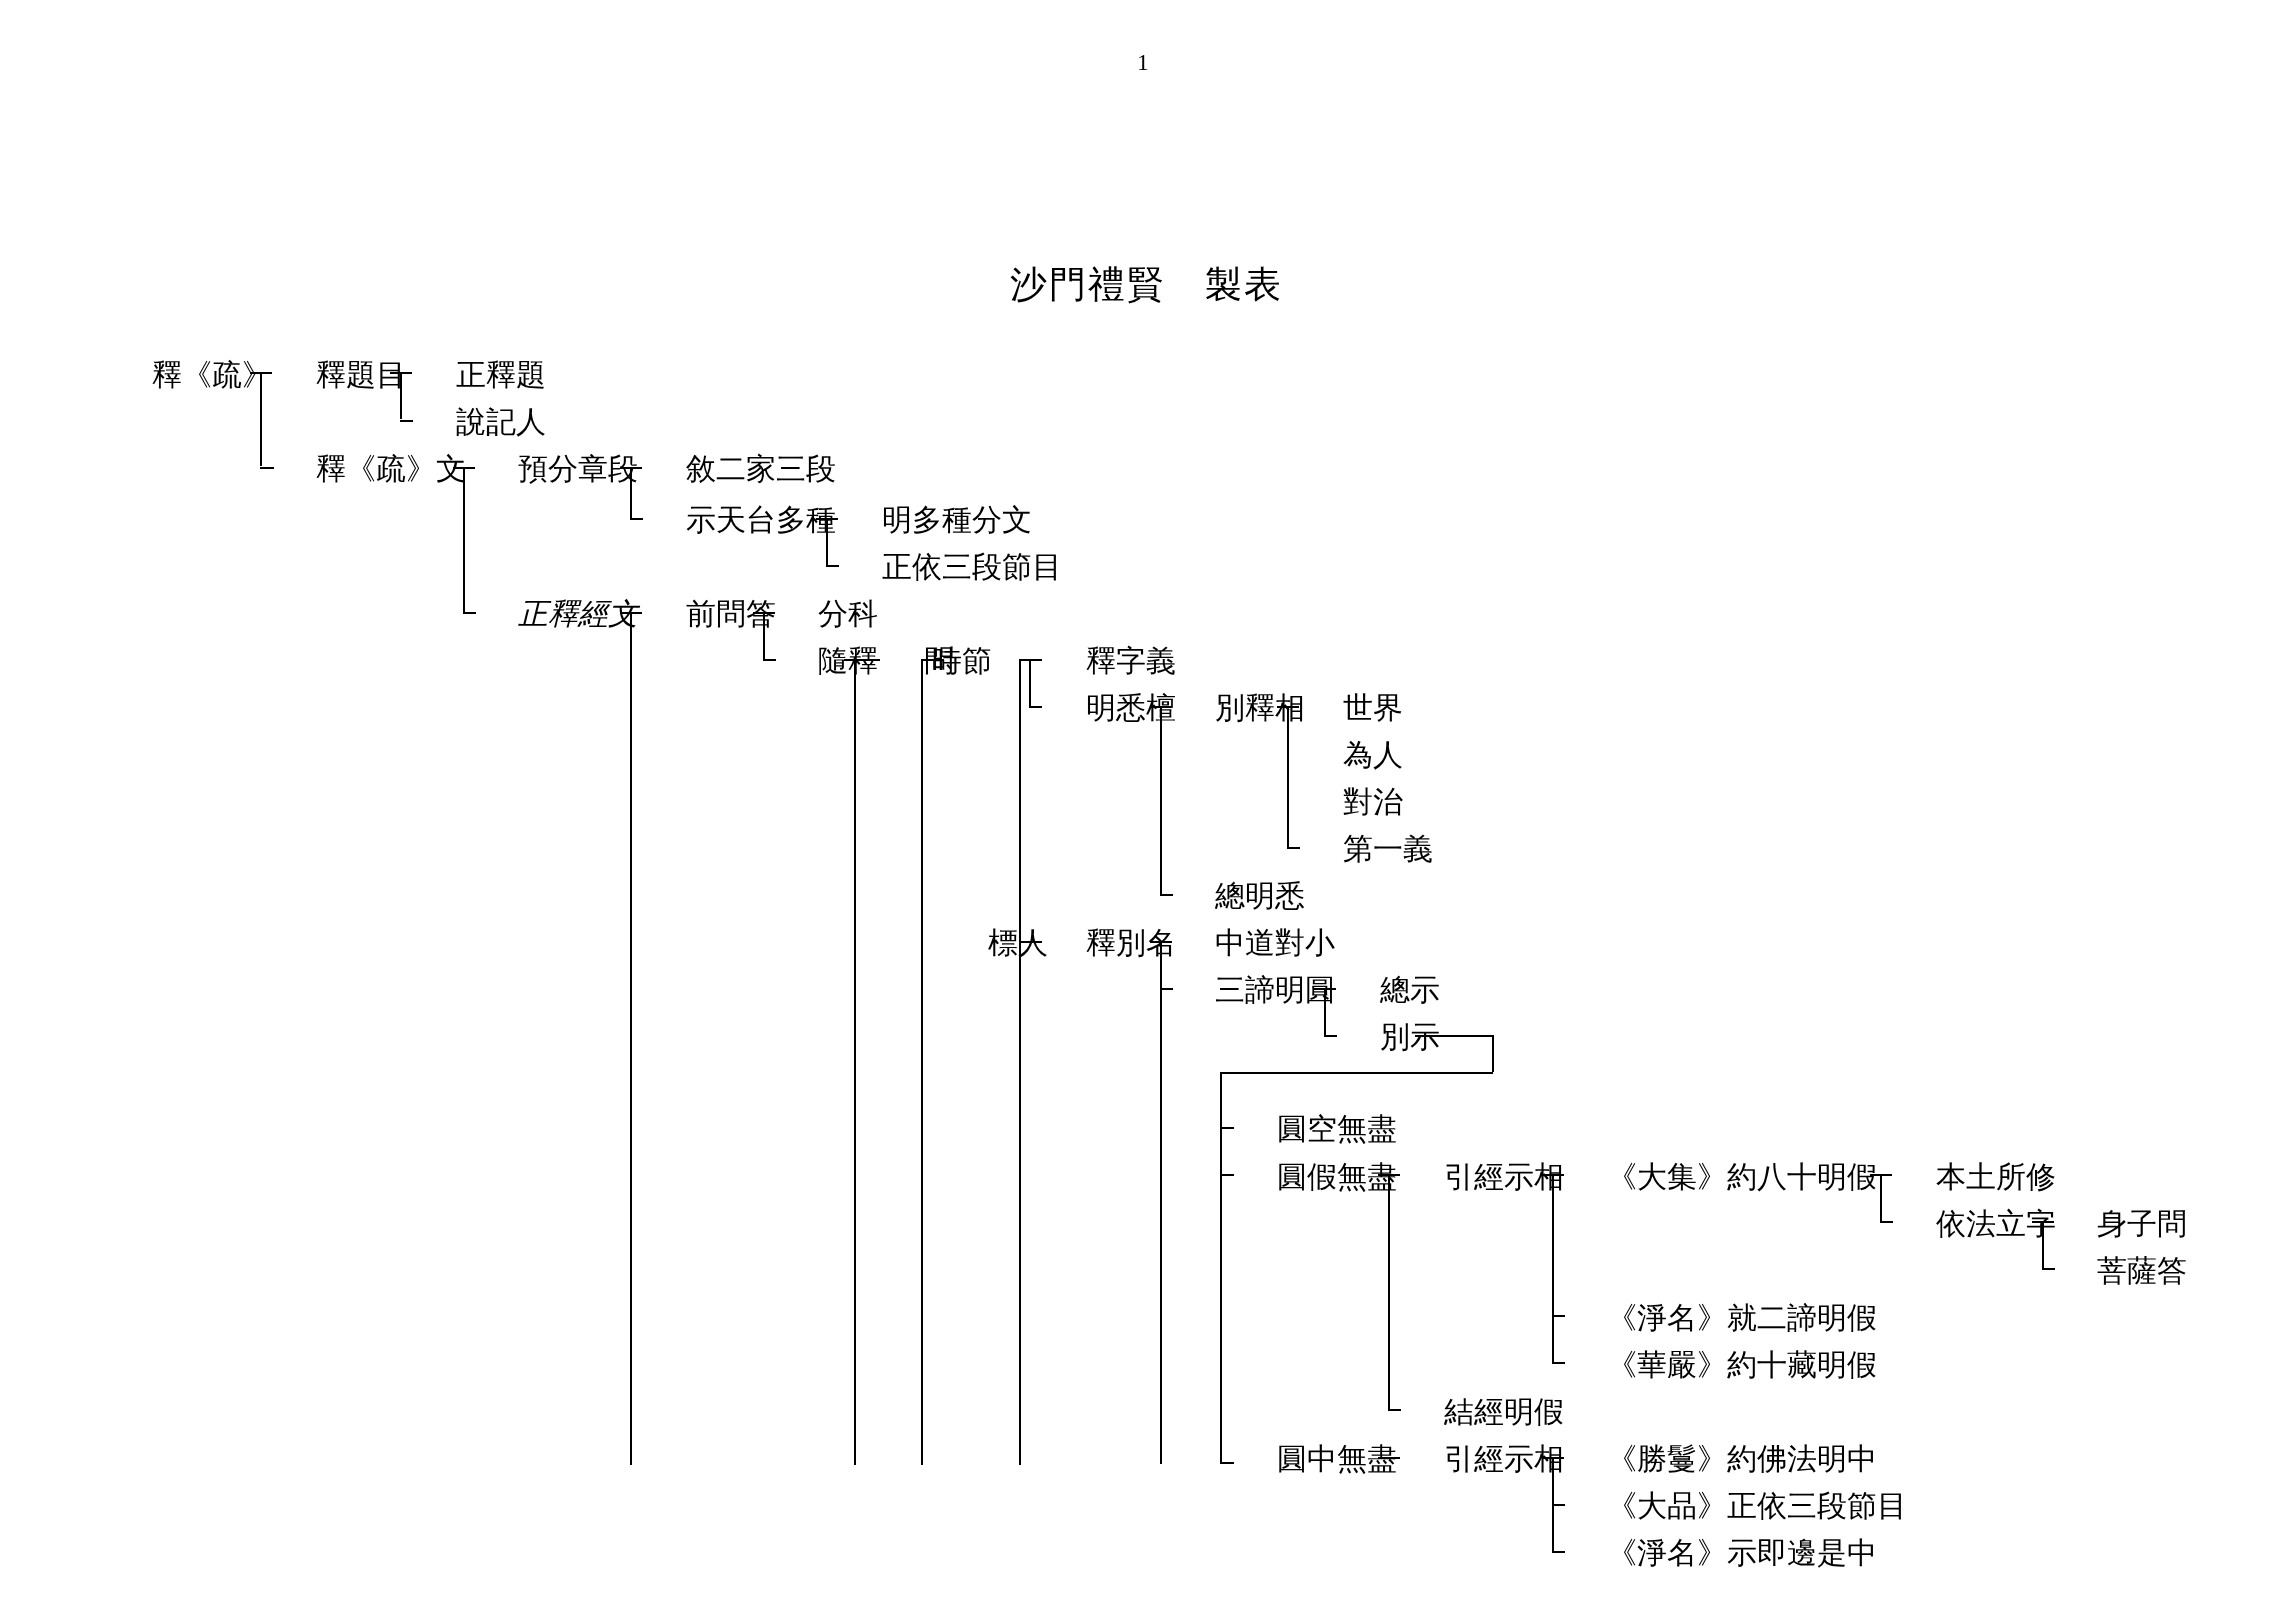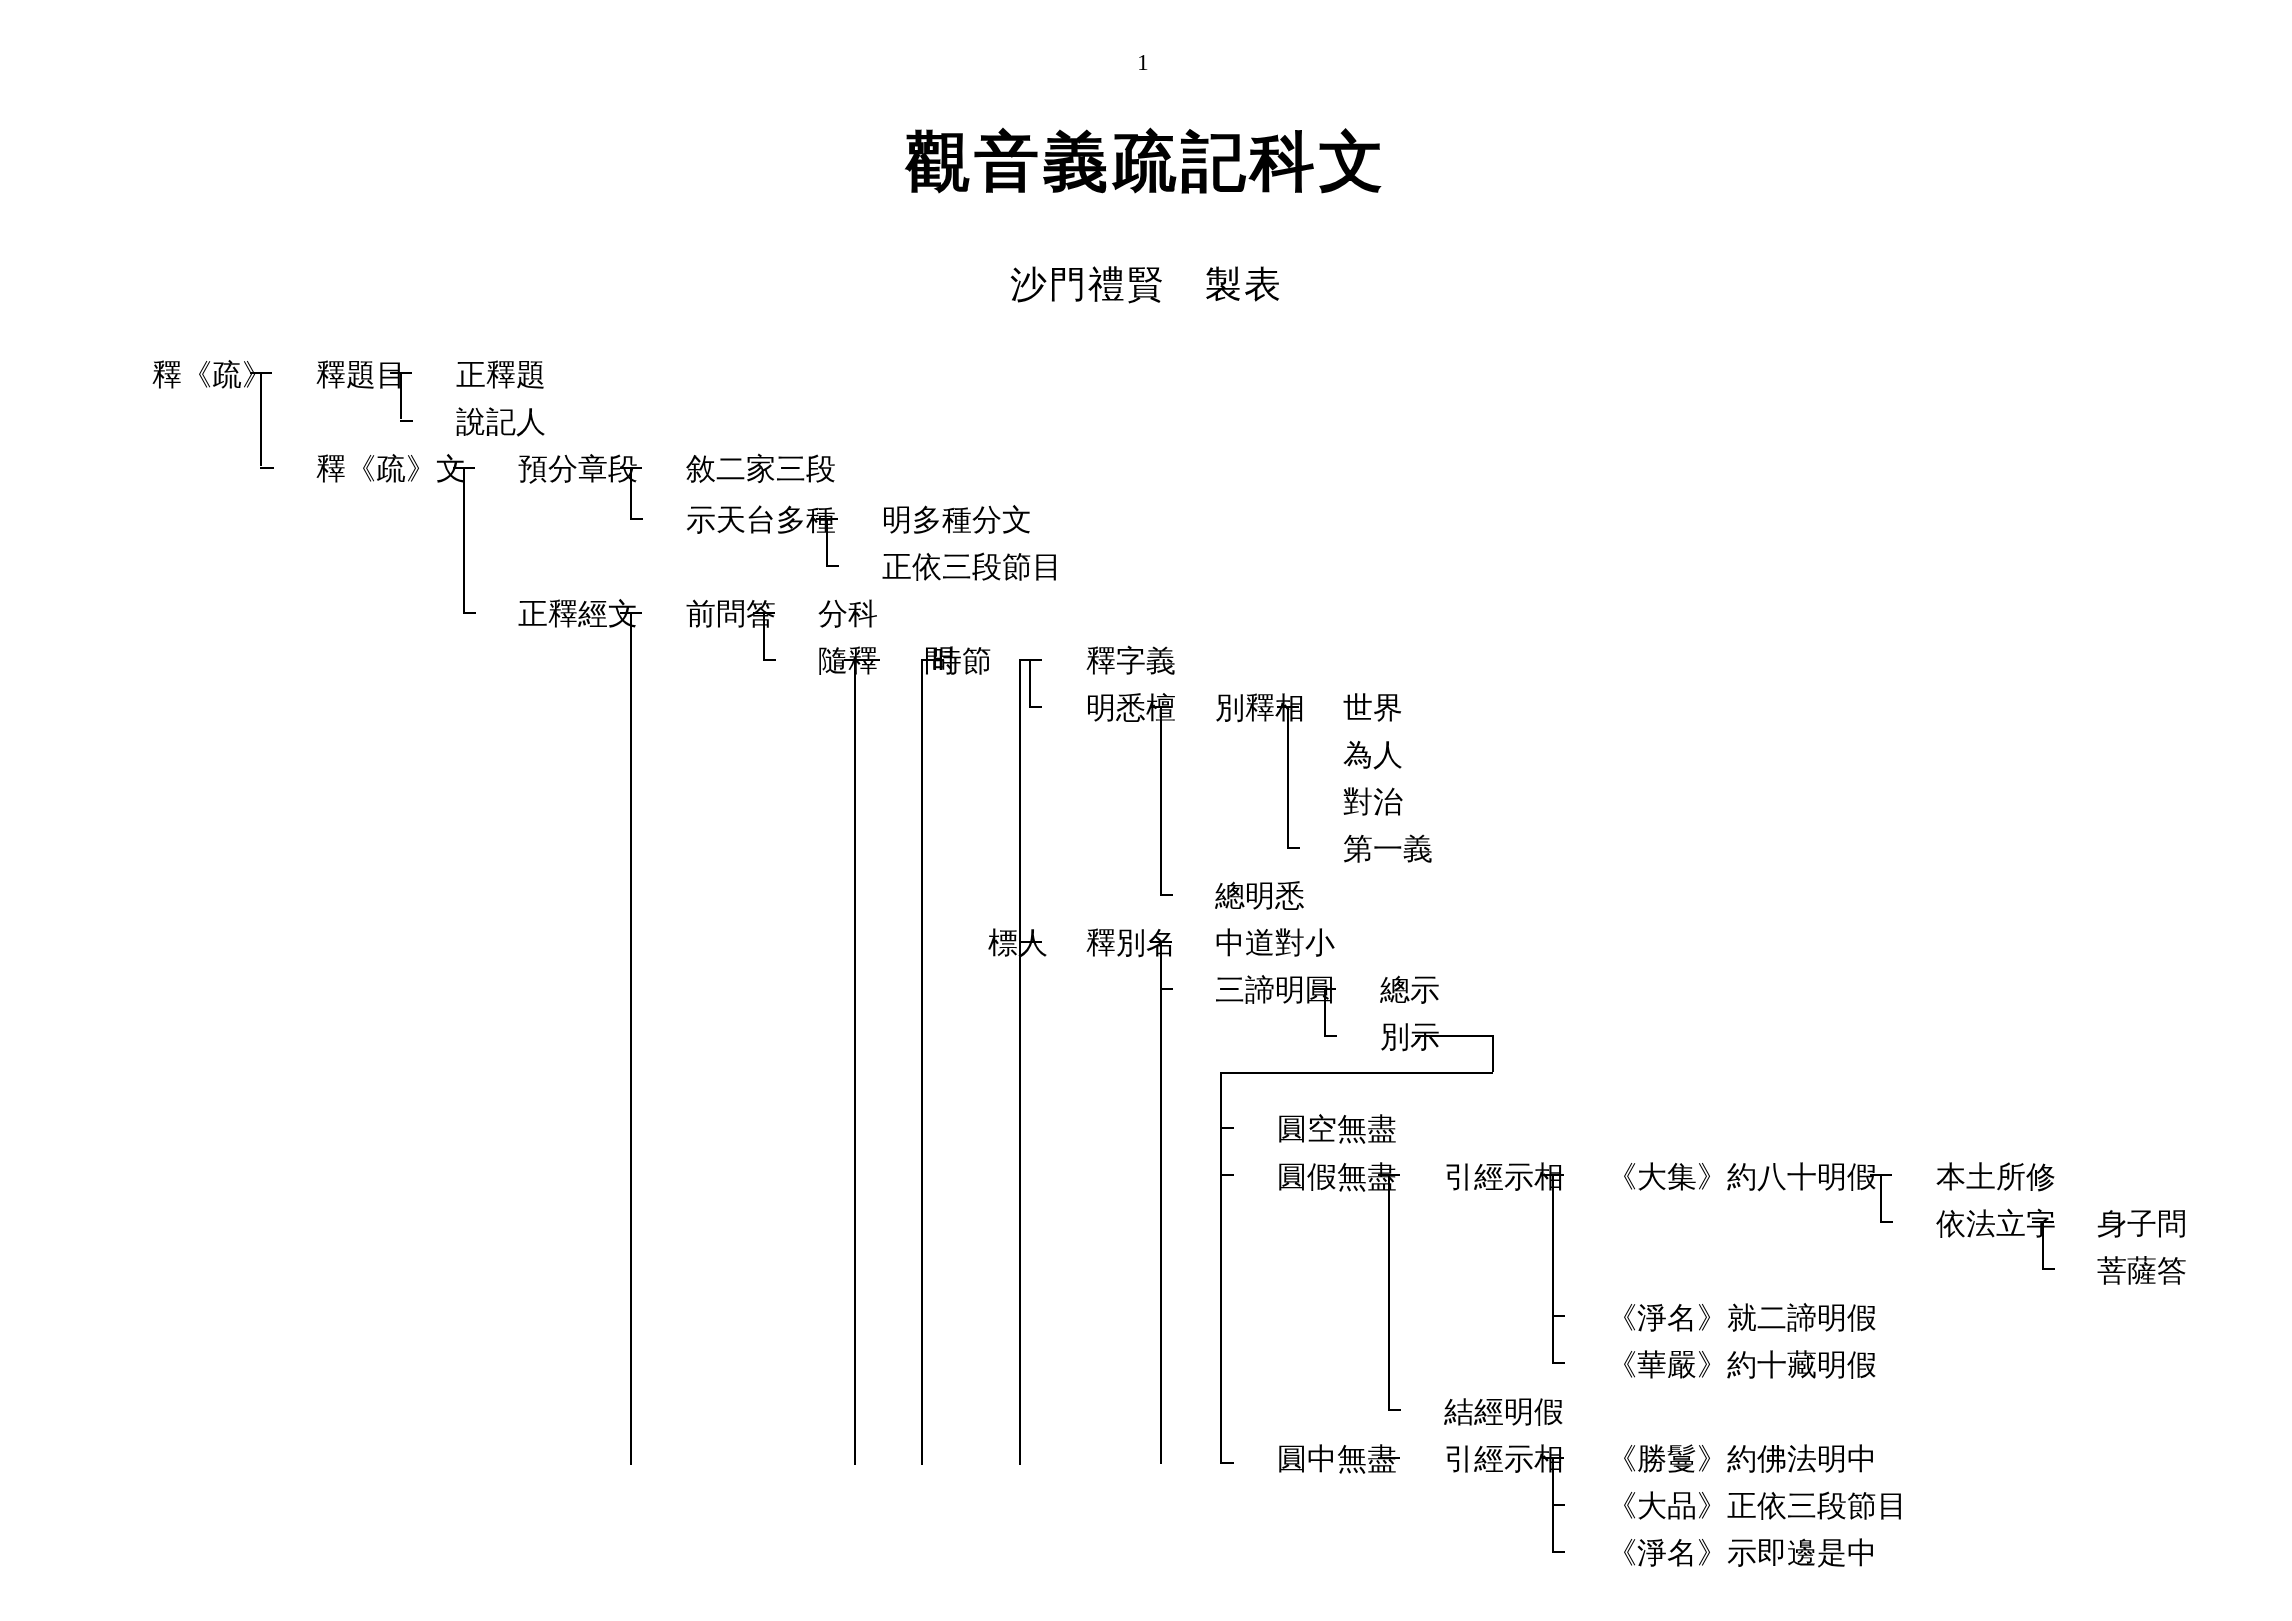--- a/index.html
+++ b/index.html
@@ -73,36 +73,35 @@
     width: 0;
     border-left: 2px solid #000;
   }
 </style>
 </head>
 <body>
 
 <div id="page">
 
   <div class="page-number">1</div>
-  <div class="doc-title">觀音義疏記科文</div>
   <div class="doc-subtitle">沙門禮賢　製表</div>
 
   <div class="chart">
 
     <div class="node" style="left:108px;  top:357px;">釋《疏》</div>
     <div class="node" style="left:272px;  top:357px;">釋題目</div>
     <div class="node" style="left:412px;  top:357px;">正釋題</div>
     <div class="node" style="left:412px;  top:404px;">說記人</div>
     <div class="node" style="left:272px;  top:451px;">釋《疏》文</div>
     <div class="node" style="left:474px;  top:451px;">預分章段</div>
     <div class="node" style="left:642px;  top:451px;">敘二家三段</div>
     <div class="node" style="left:642px;  top:502px;">示天台多種</div>
     <div class="node" style="left:838px;  top:502px;">明多種分文</div>
     <div class="node" style="left:838px;  top:549px;">正依三段節目</div>
-    <div class="node" style="left:474px;  top:596px;">正釋經文</div>
+    <div class="node" style="left:474px;  top:596px;font-style:italic;">正釋經文</div>
     <div class="node" style="left:642px;  top:596px;">前問答</div>
     <div class="node" style="left:774px;  top:596px;">分科</div>
     <div class="node" style="left:774px;  top:643px;">隨釋</div>
     <div class="node" style="left:880px;  top:643px;">問</div>
     <div class="node" style="left:888px;  top:643px;">時節</div>
     <div class="node" style="left:1042px; top:643px;">釋字義</div>
     <div class="node" style="left:1042px; top:690px;">明悉檀</div>
     <div class="node" style="left:1171px; top:690px;">別釋相</div>
     <div class="node" style="left:1299px; top:690px;">世界</div>
     <div class="node" style="left:1299px; top:737px;">為人</div>

